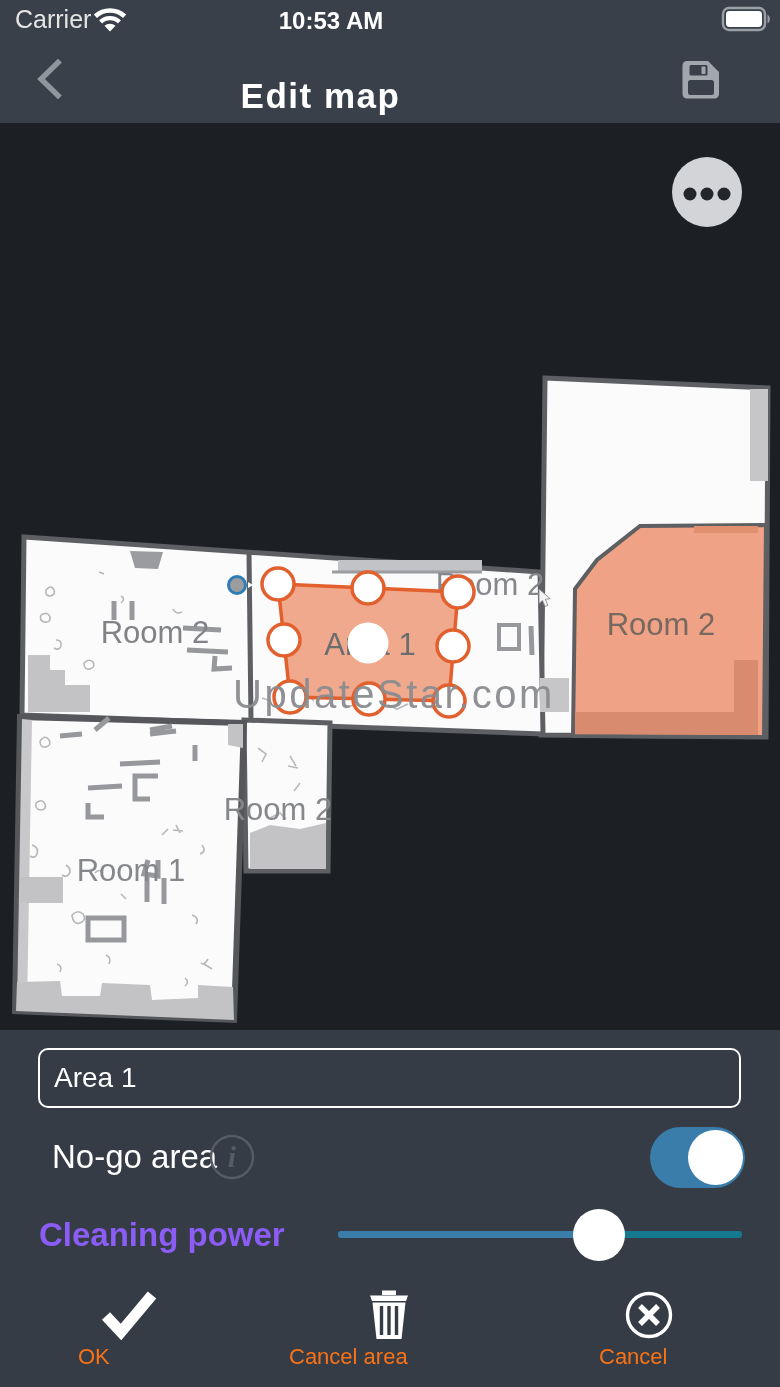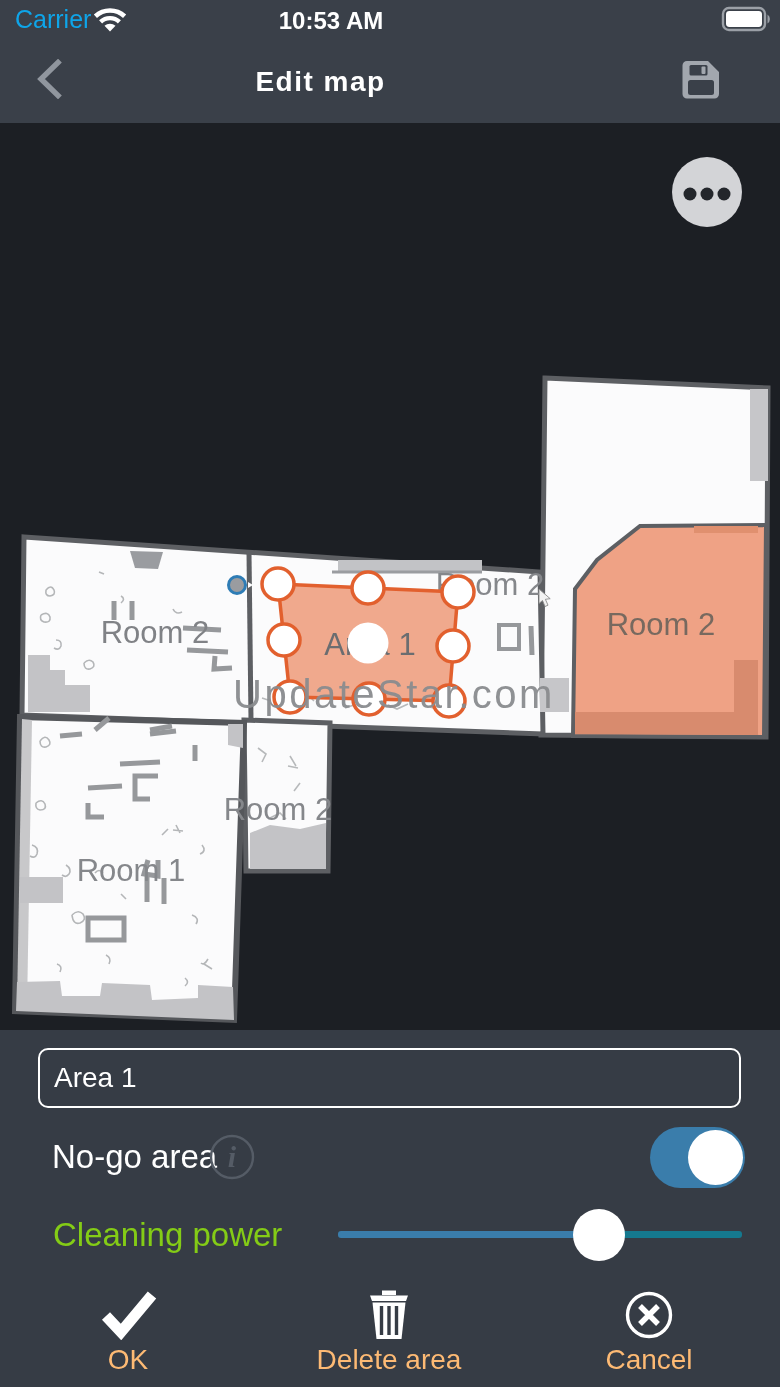--- a/index.html
+++ b/index.html
@@ -1,32 +1,32 @@
 <!DOCTYPE html>
 <html><head>
 <meta charset="utf-8">
 <style>
   html,body{margin:0;padding:0;}
   body{width:780px;height:1387px;background:#1c1f24;font-family:"Liberation Sans",sans-serif;position:relative;overflow:hidden;}
   .statusbar{position:absolute;left:0;top:0;width:780px;height:44px;background:#3a4049;}
   .navbar{position:absolute;left:0;top:44px;width:780px;height:79px;background:#3a4049;}
-  .carrier{position:absolute;left:15px;top:5px;color:#0ea5e9;font-size:25px;}
+  .carrier{position:absolute;left:15px;top:5px;color:#e5e5e5;font-size:25px;}
   .time{position:absolute;left:0;top:7px;width:662px;text-align:center;color:#fff;font-size:24px;font-weight:bold;}
-  .navtitle{position:absolute;left:0;top:66px;width:641px;text-align:center;color:#fff;font-size:28px;font-weight:bold;letter-spacing:1.5px;}
+  .navtitle{position:absolute;left:0;top:76px;width:641px;text-align:center;color:#fff;font-size:35px;font-weight:bold;letter-spacing:1.5px;}
   .panel{position:absolute;left:0;top:1030px;width:780px;height:357px;background:#363c45;}
   .inputbox{position:absolute;left:38px;top:1048px;width:699px;height:56px;border:2px solid #fff;border-radius:10px;}
   .inputtext{position:absolute;left:54px;top:1062px;color:#fff;font-size:28px;}
   .nogo{position:absolute;left:52px;top:1138px;color:#fff;font-size:33px;}
-  .cleaning{position:absolute;left:53px;top:1216px;color:#84cc16;font-size:33px;}
+  .cleaning{position:absolute;left:39px;top:1216px;color:#8b5cf6;font-size:33px;font-weight:bold;}
   .toggle{position:absolute;left:650px;top:1127px;width:95px;height:61px;background:#3a7dab;border-radius:31px;}
   .knob{position:absolute;left:38px;top:3px;width:55px;height:55px;background:#fff;border-radius:50%;}
   .track1{position:absolute;left:338px;top:1231px;width:262px;height:7px;background:#3a7dab;border-radius:3px;}
   .track2{position:absolute;left:600px;top:1231px;width:142px;height:7px;background:#15798f;border-radius:3px;}
   .thumb{position:absolute;left:573px;top:1209px;width:52px;height:52px;background:#fff;border-radius:50%;}
-  .btnlabel{position:absolute;color:#fdba74;font-size:28px;text-align:center;}
+  .btnlabel{position:absolute;color:#f97316;font-size:22px;text-align:left;}
 </style>
 </head>
 <body>
 
 <div class="statusbar"></div>
 
 <div class="navbar"></div>
 
 <div class="carrier">Carrier</div>
 
@@ -251,20 +251,20 @@
   <path d="M14 2.5 L28 2.5 L28 7 L14 7 Z" fill="#fff"></path>
   <path d="M2 7.5 L40 7.5 L38 13 L4 13 Z" fill="#fff"></path>
   <path d="M4.5 14.5 L37.5 14.5 L33.5 51 L8.5 51 Z" fill="#fff"></path>
   <g stroke="#363c45" stroke-width="3.4">
     <line x1="13.5" y1="18" x2="13.5" y2="47"></line>
     <line x1="21" y1="18" x2="21" y2="47"></line>
     <line x1="28.5" y1="18" x2="28.5" y2="47"></line>
   </g>
 </svg>
 
-<div class="btnlabel" style="left:289px;top:1344px;width:200px;">Delete area</div>
+<div class="btnlabel" style="left:289px;top:1344px;width:200px;">Cancel area</div>
 
 <svg style="position:absolute;left:625px;top:1291px" width="48" height="48" viewBox="0 0 48 48">
   <circle cx="24" cy="24" r="21.5" fill="none" stroke="#fff" stroke-width="3.4"></circle>
   <path d="M15 15 L33 33 M33 15 L15 33" stroke="#fff" stroke-width="5.4"></path>
 </svg>
 
 <div class="btnlabel" style="left:599px;top:1344px;width:100px;">Cancel</div>
 
 </body></html>

